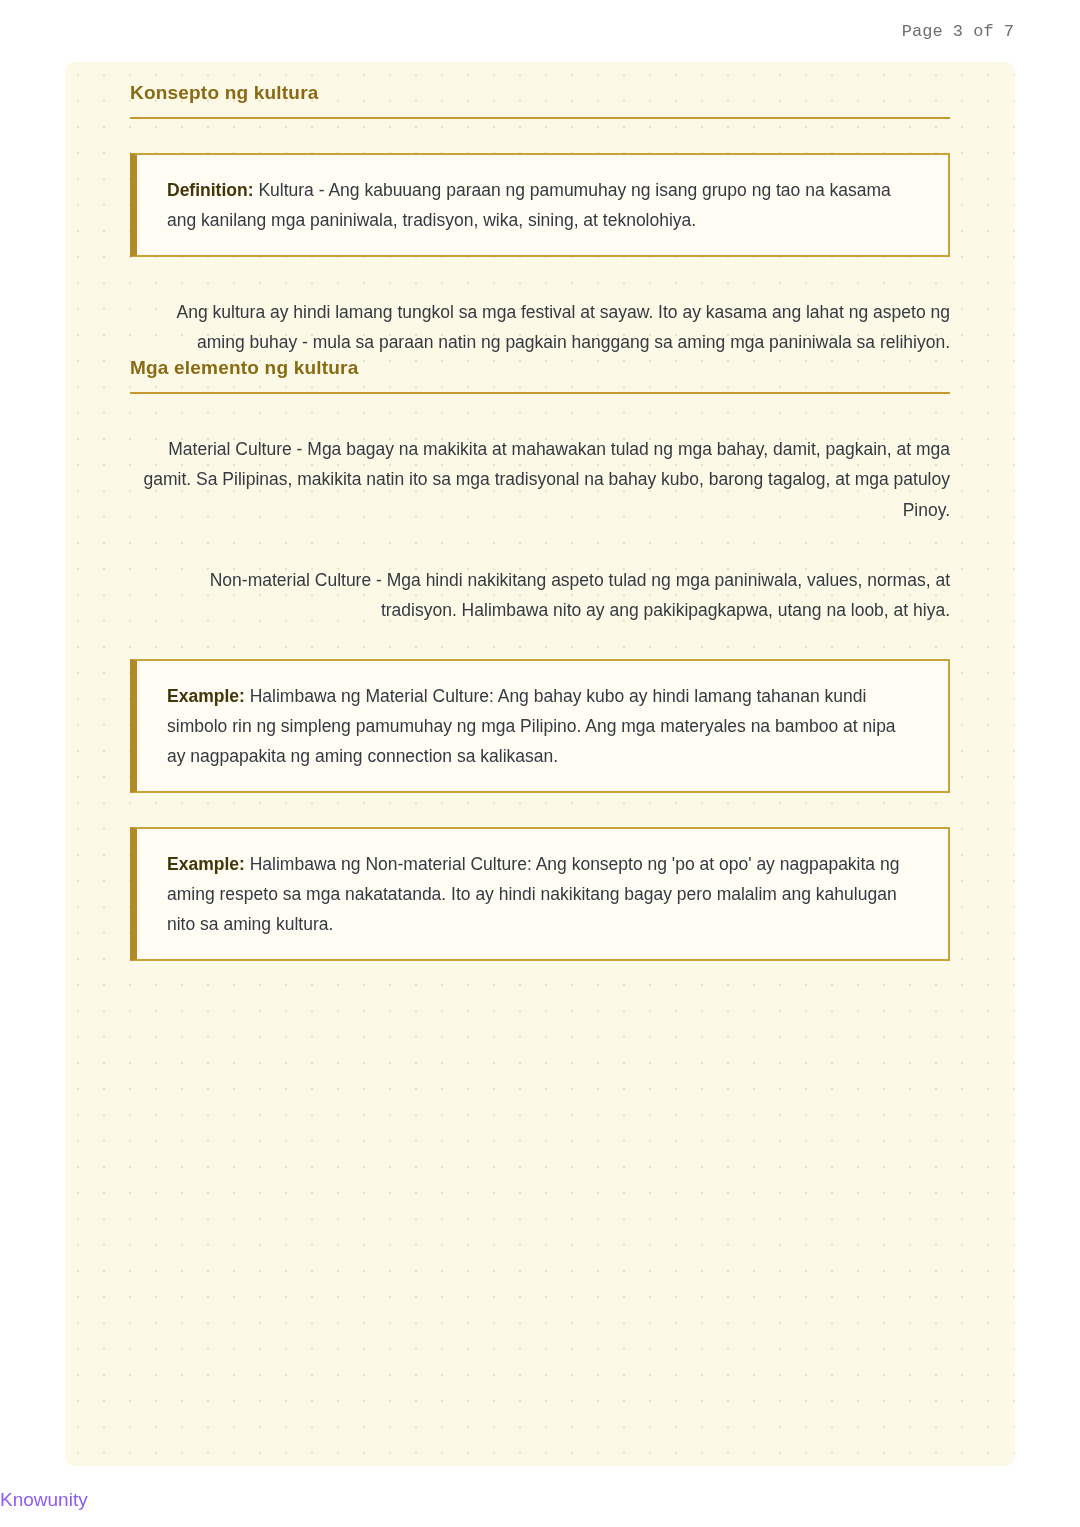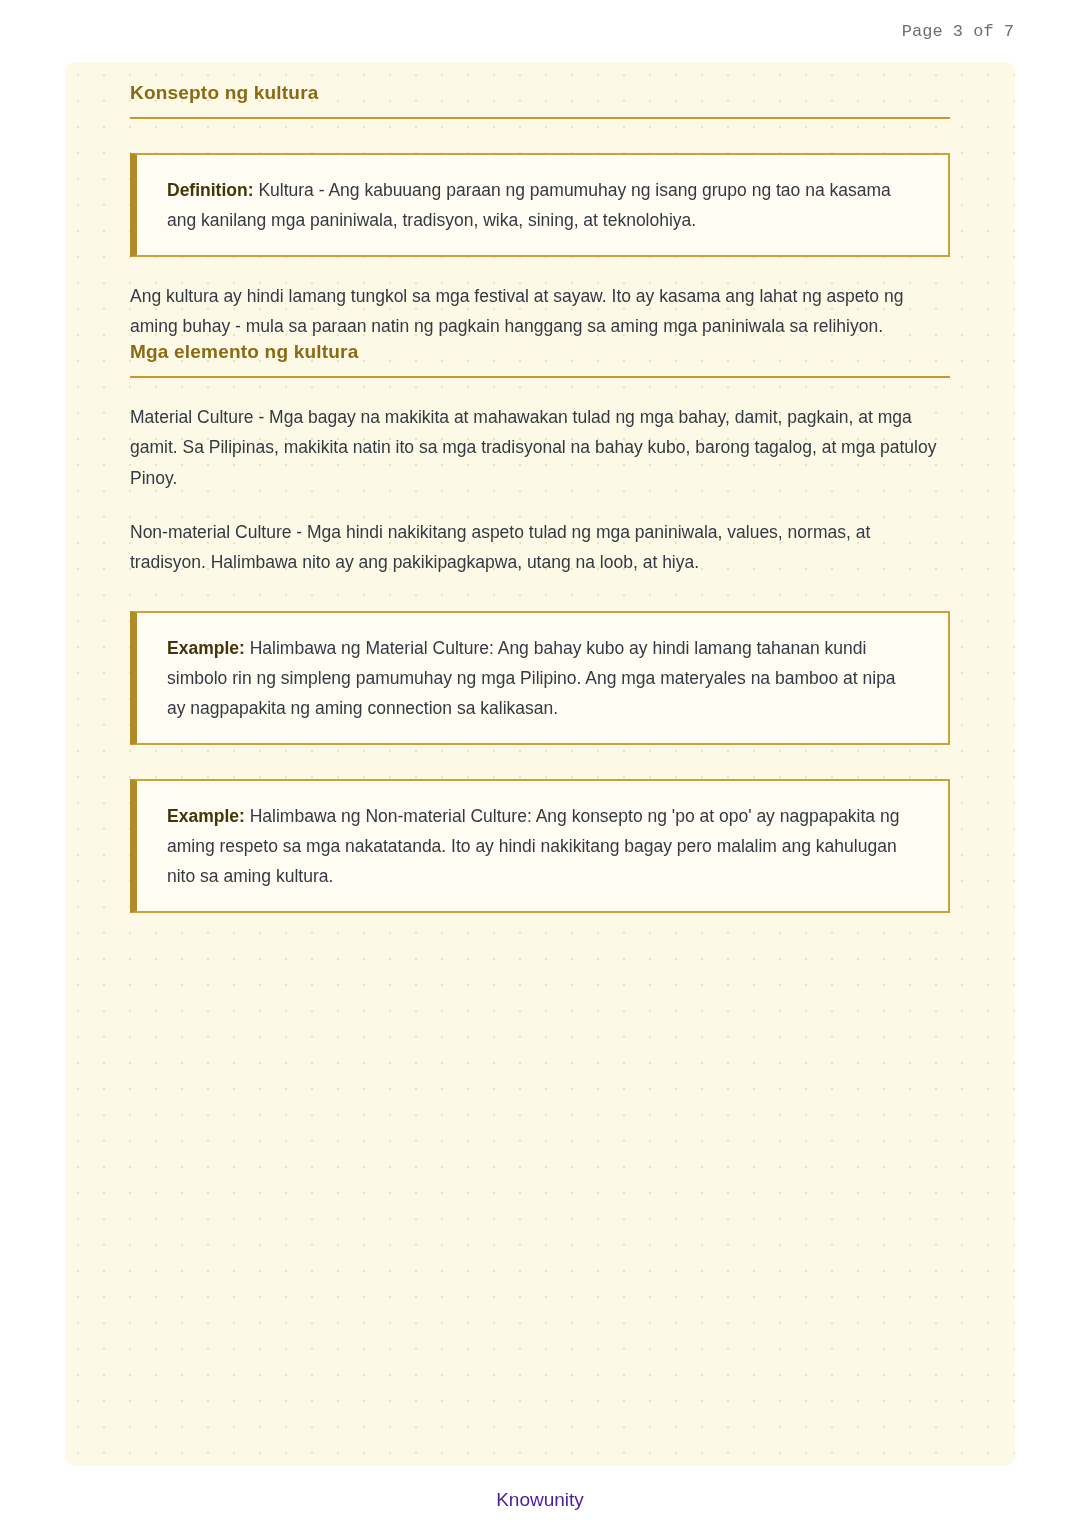--- a/index.html
+++ b/index.html
@@ -52,29 +52,29 @@
   }
   .body-text, .callout-text {
     color: #333a41;
     font-size: 17.5px;
     line-height: 1.72;
   }
   .label {
     font-weight: bold;
     color: #43350a;
   }
-  p.body-text { margin-top: 24px; }
+  p.body-text { margin-top: 40px; text-align: right; }
   .section-block { }
   .footer-brand {
     position: absolute;
     bottom: 16px;
     left: 0;
     width: 100%;
-    text-align: center;
-    color: #4c1d95;
+    text-align: left;
+    color: #8b5cf6;
     font-size: 19px;
   }
 </style>
 </head>
 <body>
 
 <div class="page-indicator">Page 3 of 7</div>
 
 <div class="sheet">
 

